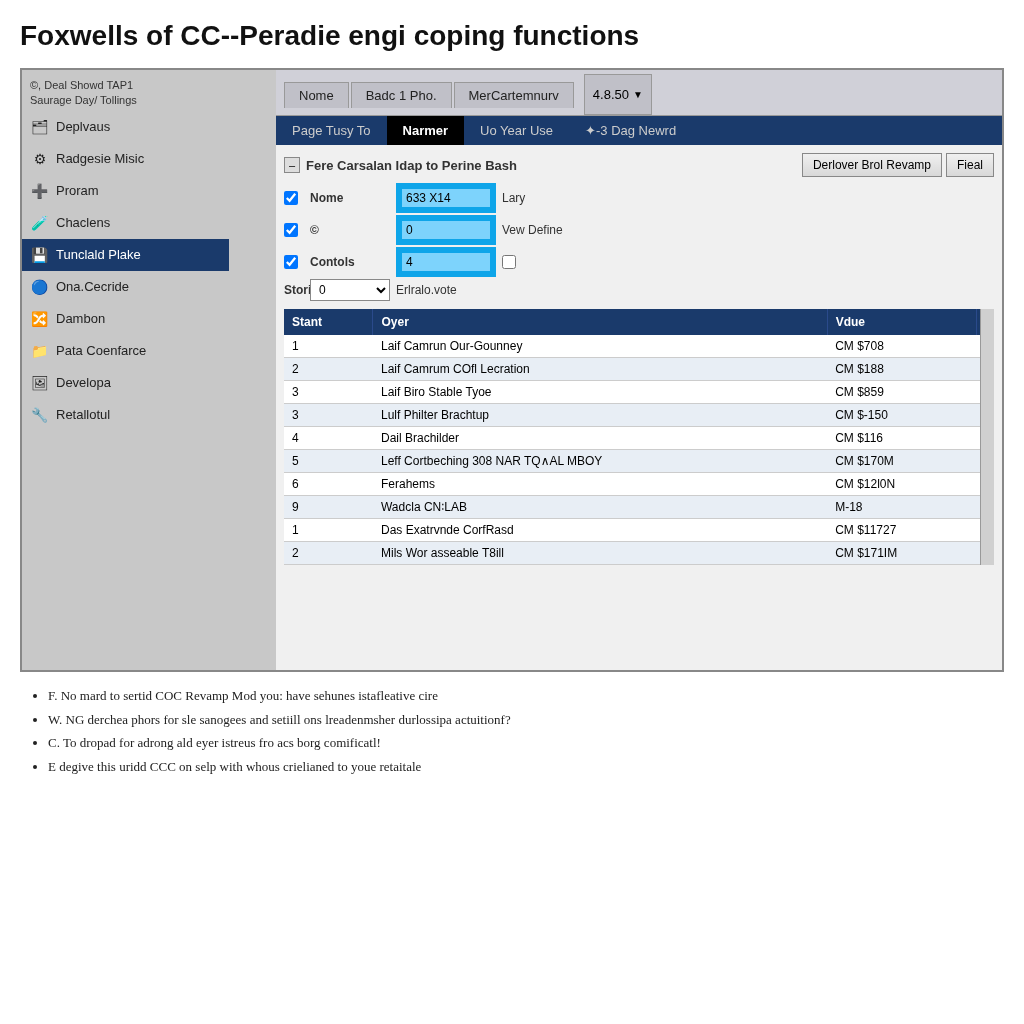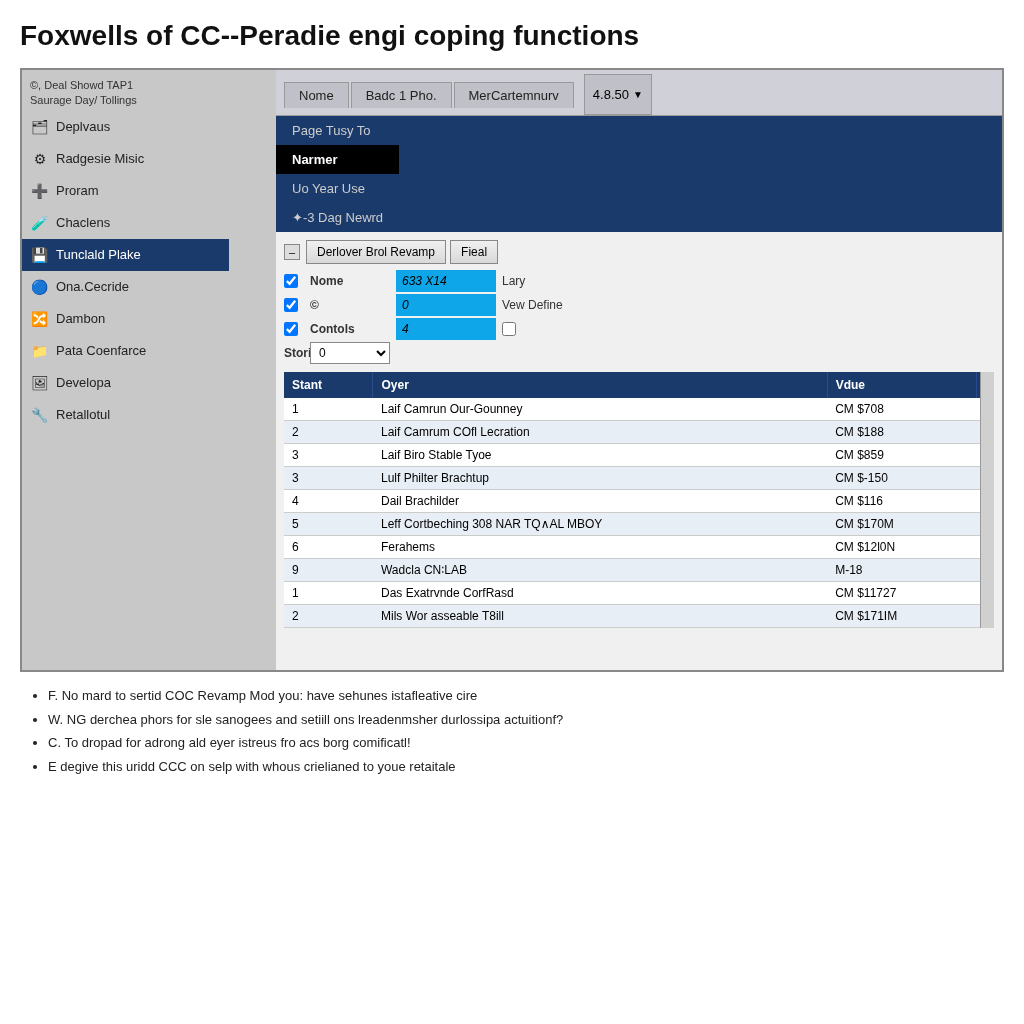--- a/index.html
+++ b/index.html
@@ -194,25 +194,24 @@
     }
     .field-check {
       width: 14px;
       height: 14px;
     }
     .field-label {
       font-weight: bold;
       color: #333;
     }
     .field-input {
-      border: 2px solid #0ea5e9;
+      border: 6px solid #0ea5e9;
       padding: 2px 4px;
       font-size: 12px;
-      background: #0ea5e9;
-      font-style: italic;
+      background: #7dd3fc;
     }
     .field-desc {
       color: #333;
     }
     .field-select {
       border: 1px solid #888;
       padding: 2px 4px;
       font-size: 12px;
       background: #fff;
       width: 80px;
@@ -263,20 +262,21 @@
       font-size: 13px;
       color: #222;
     }
     .footer-notes ul {
       list-style: disc;
       padding-left: 28px;
     }
     .footer-notes li {
       margin-bottom: 4px;
       line-height: 1.5;
+      font-family: Liberation Serif, serif;
     }
   </style>
 </head>
 <body>
 
 <h1 class="page-title">Foxwells of CC--Peradie engi coping functions</h1>
 
 <div class="app-container">
 
 
@@ -339,32 +339,33 @@
             <div class="top-tab">Badc 1 Pho.</div>
             <div class="top-tab">MerCartemnurv</div>
           </div>
         <div class="top-tab-version">
           <span>4.8.50</span>
           <span style="font-size:10px;">▼</span>
         </div>
       </div>
 
       <div class="inner-tabs">
-        <div id="inner-tabs-container" style="display:flex;flex-direction:column;">
+        <div id="inner-tabs-container" style="display:flex;">
             <div class="inner-tab">Page Tusy To</div>
             <div class="inner-tab active">Narmer</div>
             <div class="inner-tab">Uo Year Use</div>
             <div class="inner-tab">✦-3 Dag Newrd</div>
           </div>
       </div>
 
       <div class="main-panel">
 
         <div class="section-header">
           <div class="collapse-btn">–</div>
+          <span class="section-title">Fere Carsalan Idap to Perine Bash</span>
           <div class="section-buttons">
             <button class="btn">Derlover Brol Revamp</button>
             <button class="btn">Fieal</button>
           </div>
         </div>
 
         <div class="fields-grid" id="fields-grid">
             <input type="checkbox" class="field-check" checked="" style="">
             <span class="field-label">Nome</span>
             <input type="text" class="field-input" value="633 X14" style="">
@@ -372,20 +373,21 @@
             <input type="checkbox" class="field-check" checked="" style="">
             <span class="field-label">©</span>
             <input type="text" class="field-input" value="0" style="">
             <span class="field-desc">Vew Define</span>
             <input type="checkbox" class="field-check" checked="" style="">
             <span class="field-label">Contols</span>
             <input type="text" class="field-input" value="4" style="">
             <input type="checkbox" class="field-check" style="">
             <span class="field-label">Stories</span>
             <select class="field-select"><option>0</option></select>
+            <span class="field-desc">Erlralo.vote</span>
           </div>
 
         <div class="table-wrapper">
           <table class="data-table">
             <thead>
               <tr id="table-header-row">
                   <th>Stant</th>
                   <th>Oyer</th>
                   <th>Vdue</th>
                   <th style="width: 14px;"></th>

